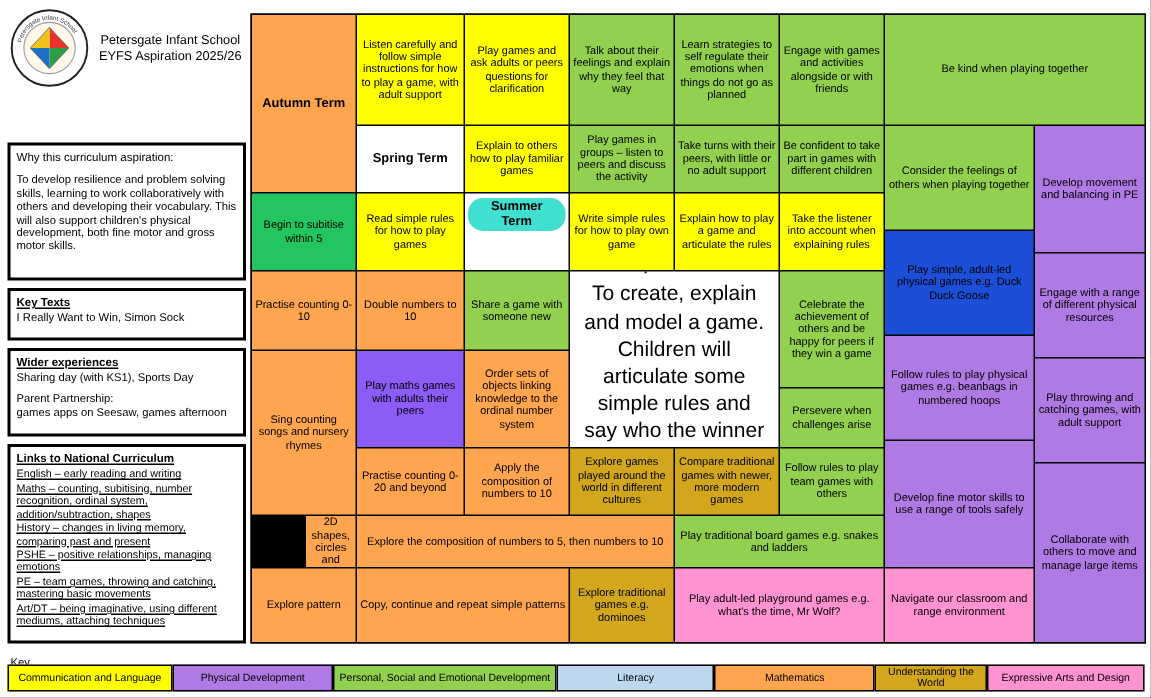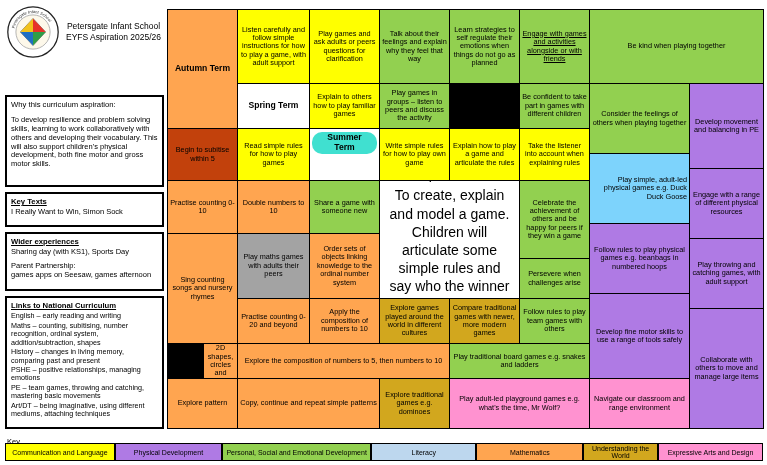--- a/index.html
+++ b/index.html
@@ -11,21 +11,21 @@
   .logo { width:54px; height:54px; flex:0 0 auto; }
   .header-text { flex:1; text-align:center; font-size:8.5px; line-height:1.3; }
   .sbox { position:absolute; left:5px; width:159px; border:2px solid #000; padding:3px 4px; font-size:7.5px; line-height:1.18; background:#fff; }
   .sbox .title { font-weight:bold; text-decoration:underline; margin-bottom:2px; font-size:7.7px; }
   .sbox.why   { top:95px;  height:92px; }
   .why .title { text-decoration:none; font-weight:normal; margin-bottom:7px; }
   .sbox.keytexts { top:192px; height:35px; }
   .sbox.wider    { top:232px; height:59px; }
   .wider .gap { height:5px; }
   .sbox.links    { top:296px; height:133px; font-size:7.2px; }
-  .nc-item { margin-bottom:1px; }
+  .nc-item { margin-bottom:1px;text-decoration:underline; }
 
   
   .grid { position:absolute; left:167px; top:9px; width:597px; height:420px;
           display:grid;
           grid-template-columns:69px 71px 69px 69px 69px 69px 99px 73px;
           grid-template-rows:73px 44px 24px 14px 11px 42px 9px 4px 19px 34px 4px 9px 34px 34px 49px;
           gap:1px; background:#000; border:1px solid #000; }
   .cell { background:#fff; display:flex; align-items:center; justify-content:center;
           text-align:center; padding:1px 2px; font-size:7.3px; line-height:1.15; overflow:hidden; }
   .cell.term { font-weight:bold; font-size:8.6px; }
@@ -92,52 +92,53 @@
     <div class="nc-item">PE – team games, throwing and catching, mastering basic movements</div>
     <div class="nc-item">Art/DT – being imaginative, using different mediums, attaching techniques</div>
   </div>
 
   <div class="grid">
     <div class="cell term" style="grid-area: 1 / 1 / 3 / 2; background: rgb(255, 165, 80);">Autumn Term</div>
     <div class="cell" style="grid-area: 1 / 2 / 2 / 3; background: rgb(255, 255, 0);">Listen carefully and follow simple instructions for how to play a game, with adult support</div>
     <div class="cell" style="grid-area: 1 / 3 / 2 / 4; background: rgb(255, 255, 0);">Play games and ask adults or peers questions for clarification</div>
     <div class="cell" style="grid-area: 1 / 4 / 2 / 5; background: rgb(146, 208, 80);">Talk about their feelings and explain why they feel that way</div>
     <div class="cell" style="grid-area: 1 / 5 / 2 / 6; background: rgb(146, 208, 80);">Learn strategies to self regulate their emotions when things do not go as planned</div>
-    <div class="cell" style="grid-area: 1 / 6 / 2 / 7; background: rgb(146, 208, 80); text-decoration: underline;">Engage with games and activities alongside or with friends</div>
+    <div class="cell" style="grid-area: 1 / 6 / 2 / 7; background: rgb(146, 208, 80);">Engage with games and activities alongside or with friends</div>
     <div class="cell" style="grid-area: 1 / 7 / 2 / 9; background: rgb(146, 208, 80);">Be kind when playing together</div>
 
     <div class="cell term" style="grid-area:2/2/3/3">Spring Term</div>
     <div class="cell" style="grid-area: 2 / 3 / 3 / 4; background: rgb(255, 255, 0);">Explain to others how to play familiar games</div>
     <div class="cell" style="grid-area: 2 / 4 / 3 / 5; background: rgb(146, 208, 80);">Play games in groups – listen to peers and discuss the activity</div>
+    <div class="cell" style="grid-area: 2 / 5 / 3 / 6; background: rgb(146, 208, 80);">Take turns with their peers, with little or no adult support</div>
     <div class="cell" style="grid-area: 2 / 6 / 3 / 7; background: rgb(146, 208, 80);">Be confident to take part in games with different children</div>
     <div class="cell" style="grid-area: 2 / 7 / 4 / 8; background: rgb(146, 208, 80);">Consider the feelings of others when playing together</div>
     <div class="cell" style="grid-area: 2 / 8 / 5 / 9; background: rgb(175, 122, 228);">Develop movement and balancing in PE</div>
 
-    <div class="cell" style="grid-area: 3 / 1 / 6 / 2; background: #c2410c;">Begin to subitise within 5</div>
+    <div class="cell" style="grid-area: 3 / 1 / 6 / 2; background: #22c55e;">Begin to subitise within 5</div>
     <div class="cell" style="grid-area: 3 / 2 / 6 / 3; background: rgb(255, 255, 0);">Read simple rules for how to play games</div>
     <div class="cell summer" style="grid-area:3/3/6/4">
       <span class="hl" style="background: rgb(64, 224, 208);">Summer Term</span>
     </div>
     <div class="cell" style="grid-area: 3 / 4 / 6 / 5; background: rgb(255, 255, 0);">Write simple rules for how to play own game</div>
     <div class="cell" style="grid-area: 3 / 5 / 6 / 6; background: rgb(255, 255, 0);">Explain how to play a game and articulate the rules</div>
     <div class="cell" style="grid-area: 3 / 6 / 6 / 7; background: rgb(255, 255, 0);">Take the listener into account when explaining rules</div>
-    <div class="cell" style="grid-area: 4 / 7 / 7 / 8; background: #7dd3fc; text-align: right;">Play simple, adult-led physical games e.g. Duck Duck Goose</div>
+    <div class="cell" style="grid-area: 4 / 7 / 7 / 8; background: #1d4ed8;">Play simple, adult-led physical games e.g. Duck Duck Goose</div>
 
     <div class="cell" style="grid-area: 6 / 1 / 8 / 2; background: rgb(255, 165, 80);">Practise counting 0-10</div>
     <div class="cell" style="grid-area: 6 / 2 / 8 / 3; background: rgb(255, 165, 80);">Double numbers to 10</div>
     <div class="cell" style="grid-area: 6 / 3 / 8 / 4; background: rgb(146, 208, 80);">Share a game with someone new</div>
     <div class="cell aspiration" style="grid-area:6/4/12/6">
       <div class="asp-title">Aspiration –</div>
       <div>To create, explain and model a game. Children will articulate some simple rules and say who the winner is.</div>
     </div>
     <div class="cell" style="grid-area: 6 / 6 / 10 / 7; background: rgb(146, 208, 80);">Celebrate the achievement of others and be happy for peers if they win a game</div>
     <div class="cell" style="grid-area: 5 / 8 / 9 / 9; background: rgb(175, 122, 228);">Engage with a range of different physical resources</div>
 
     <div class="cell" style="grid-area: 8 / 1 / 14 / 2; background: rgb(255, 165, 80);">Sing counting songs and nursery rhymes</div>
-    <div class="cell" style="grid-area: 8 / 2 / 12 / 3; background: #a3a3a3;">Play maths games with adults their peers</div>
+    <div class="cell" style="grid-area: 8 / 2 / 12 / 3; background: #8b5cf6;">Play maths games with adults their peers</div>
     <div class="cell" style="grid-area: 8 / 3 / 12 / 4; background: rgb(255, 165, 80);">Order sets of objects linking knowledge to the ordinal number system</div>
     <div class="cell" style="grid-area: 7 / 7 / 11 / 8; background: rgb(175, 122, 228);">Follow rules to play physical games e.g. beanbags in numbered hoops</div>
     <div class="cell" style="grid-area: 9 / 8 / 13 / 9; background: rgb(175, 122, 228);">Play throwing and catching games, with adult support</div>
     <div class="cell" style="grid-area: 10 / 6 / 12 / 7; background: rgb(146, 208, 80);">Persevere when challenges arise</div>
 
     <div class="cell" style="grid-area: 12 / 2 / 14 / 3; background: rgb(255, 165, 80);">Practise counting 0-20 and beyond</div>
     <div class="cell" style="grid-area: 12 / 3 / 14 / 4; background: rgb(255, 165, 80);">Apply the composition of numbers to 10</div>
     <div class="cell" style="grid-area: 12 / 4 / 14 / 5; background: rgb(210, 167, 30);">Explore games played around the world in different cultures</div>
     <div class="cell" style="grid-area: 12 / 5 / 14 / 6; background: rgb(210, 167, 30);">Compare traditional games with newer, more modern games</div>
     <div class="cell" style="grid-area: 12 / 6 / 14 / 7; background: rgb(146, 208, 80);">Follow rules to play team games with others</div>

